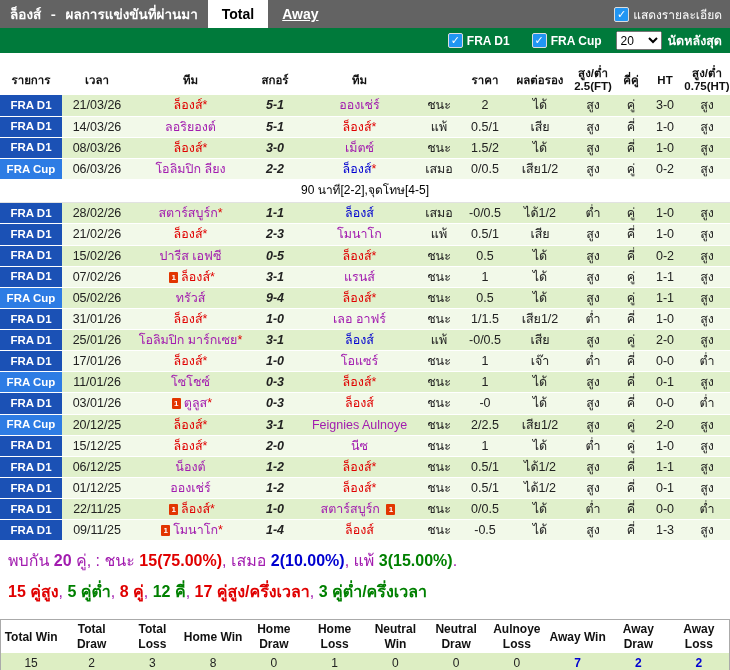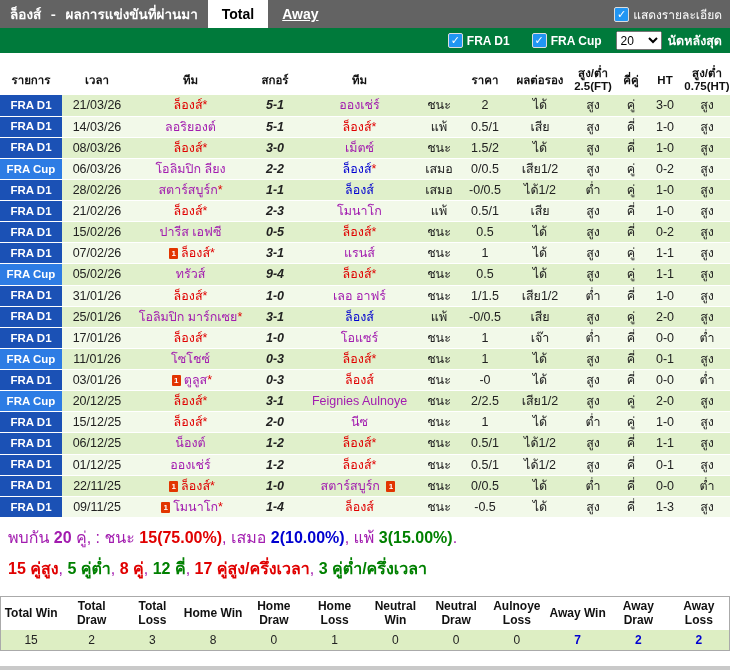--- a/index.html
+++ b/index.html
@@ -161,20 +161,23 @@
           <td class="score c-blue">2-2</td>
           <td class="team"><span class="c-blue">ล็องส์</span><span class="star">*</span></td>
           <td class="c-blue">เสมอ</td>
           <td class="c-blue">0/0.5</td>
           <td class="c-green">เสีย1/2</td>
           <td class="c-red">สูง</td>
           <td class="c-red">คู่</td>
           <td class="ht">0-2</td>
           <td class="c-red">สูง</td>
         </tr>
+        <tr class="note-row">
+          <td colspan="12">90 นาที[2-2],จุดโทษ[4-5]</td>
+        </tr>
         <tr class="dark">
           <td class="comp d1">FRA D1</td>
           <td class="date">28/02/26</td>
           <td class="team"><span class="c-black">สตาร์สบูร์ก</span><span class="star">*</span></td>
           <td class="score c-blue">1-1</td>
           <td class="team"><span class="c-blue">ล็องส์</span></td>
           <td class="c-blue">เสมอ</td>
           <td class="c-blue">-0/0.5</td>
           <td class="c-red">ได้1/2</td>
           <td class="c-green">ต่ำ</td>

